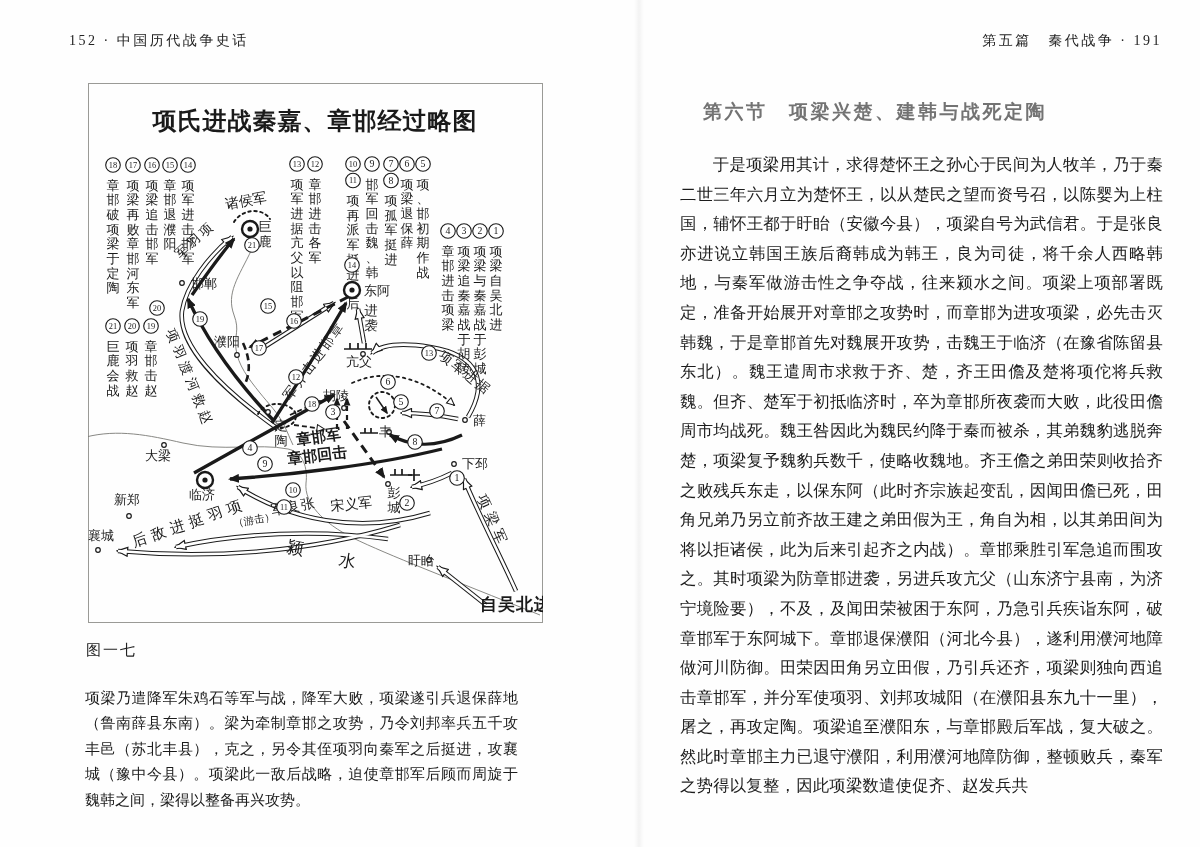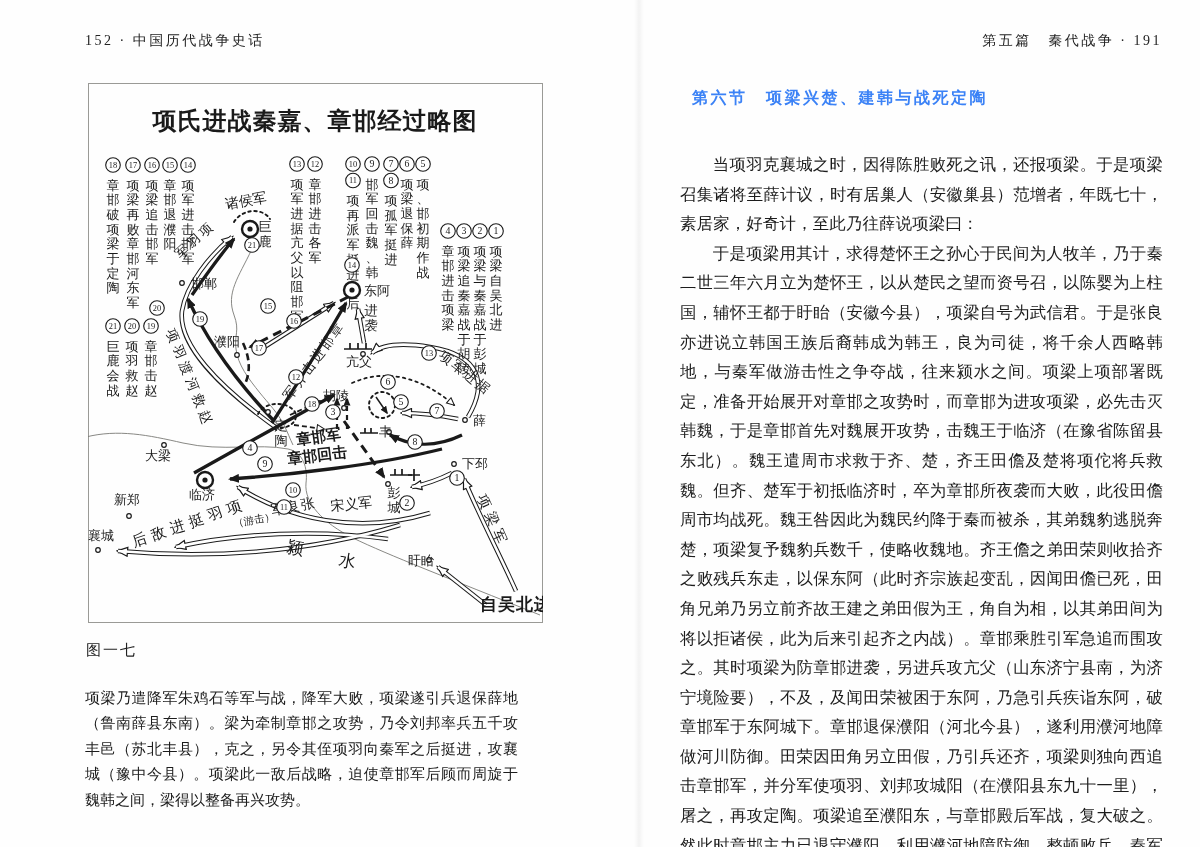--- a/index.html
+++ b/index.html
@@ -1,28 +1,28 @@
 <!DOCTYPE html>
 <html><head>
 <meta charset="utf-8">
 <style>
   html,body{margin:0;padding:0;background:#ffffff;}
   .spread{position:relative;width:1200px;height:847px;background:#fefefee0;overflow:hidden;
           font-family:"Liberation Serif","DejaVu Serif",serif;color:#1c1c1c;}
   .gutter{position:absolute;left:634px;top:0;width:10px;height:100%;
           background:linear-gradient(90deg,rgba(0,0,0,0),rgba(0,0,0,0.045),rgba(0,0,0,0));}
   .running-head{position:absolute;top:32px;font-size:14px;letter-spacing:2.5px;color:#222;}
-  .head-left{left:85px;}
+  .head-left{left:69px;}
   .head-right{right:38px;text-align:right;}
   .map-figure{position:absolute;left:88px;top:83px;width:484px;height:540px;}
   .fig-caption{position:absolute;left:86px;top:641px;font-size:15px;letter-spacing:2px;color:#222;}
   .left-body{position:absolute;left:85px;top:686px;width:433px;margin:0;
              font-size:15px;line-height:25.4px;text-align:justify;color:#1c1c1c;}
-  .section-title{position:absolute;left:688px;top:84px;margin:4px;font-size:16px;font-weight:bold;
-                 letter-spacing:2.5px;color:#3b82f6;}
+  .section-title{position:absolute;left:688px;top:84px;margin:15px;font-size:19px;font-weight:bold;
+                 letter-spacing:2.5px;color:#737373;}
   .right-body{position:absolute;left:680px;top:150px;width:483px;}
   .right-body p{margin:0;text-indent:2em;font-size:16.4px;line-height:29.6px;
                 text-align:justify;letter-spacing:0.2px;color:#1c1c1c;}
   
   svg text{font-family:"Liberation Serif","DejaVu Serif",serif;fill:#1a1a1a;}
   .frame{fill:none;stroke:#9a9a96;stroke-width:1;}
   .river{stroke:#7a7a76;stroke-width:0.9;fill:none;}
   .oa{stroke:#1a1a1a;stroke-width:4.6;fill:none;marker-end:url(#mO);}
   .oa-w{stroke:#fff;stroke-width:2.6;fill:none;}
   .sa{stroke:#1a1a1a;stroke-width:3.3;fill:none;marker-end:url(#mS);}
@@ -393,18 +393,17 @@
     <div class="fig-caption">图一七</div>
     <p class="left-body">项梁乃遣降军朱鸡石等军与战，降军大败，项梁遂引兵退保薛地（鲁南薛县东南）。梁为牵制章邯之攻势，乃令刘邦率兵五千攻丰邑（苏北丰县），克之，另令其侄项羽向秦军之后挺进，攻襄城（豫中今县）。项梁此一敌后战略，迫使章邯军后顾而周旋于魏韩之间，梁得以整备再兴攻势。</p>
   </div>
 
   <div class="gutter"></div>
 
   <div class="page-right">
     <div class="running-head head-right">第五篇　秦代战争 · 191</div>
     <h2 class="section-title">第六节　项梁兴楚、建韩与战死定陶</h2>
     <div class="right-body" id="right-body">
-        <p>当项羽克襄城之时，因得陈胜败死之讯，还报项梁。于是项梁召集诸将至薛计议，时有居巢人（安徽巢县）范增者，年既七十，素居家，好奇计，至此乃往薛说项梁曰：</p>
         <p>于是项梁用其计，求得楚怀王之孙心于民间为人牧羊，乃于秦二世三年六月立为楚怀王，以从楚民之望而资号召，以陈婴为上柱国，辅怀王都于盱眙（安徽今县），项梁自号为武信君。于是张良亦进说立韩国王族后裔韩成为韩王，良为司徒，将千余人西略韩地，与秦军做游击性之争夺战，往来颍水之间。项梁上项部署既定，准备开始展开对章邯之攻势时，而章邯为进攻项梁，必先击灭韩魏，于是章邯首先对魏展开攻势，击魏王于临济（在豫省陈留县东北）。魏王遣周市求救于齐、楚，齐王田儋及楚将项佗将兵救魏。但齐、楚军于初抵临济时，卒为章邯所夜袭而大败，此役田儋周市均战死。魏王咎因此为魏民约降于秦而被杀，其弟魏豹逃脱奔楚，项梁复予魏豹兵数千，使略收魏地。齐王儋之弟田荣则收拾齐之败残兵东走，以保东阿（此时齐宗族起变乱，因闻田儋已死，田角兄弟乃另立前齐故王建之弟田假为王，角自为相，以其弟田间为将以拒诸侯，此为后来引起齐之内战）。章邯乘胜引军急追而围攻之。其时项梁为防章邯进袭，另进兵攻亢父（山东济宁县南，为济宁境险要），不及，及闻田荣被困于东阿，乃急引兵疾诣东阿，破章邯军于东阿城下。章邯退保濮阳（河北今县），遂利用濮河地障做河川防御。田荣因田角另立田假，乃引兵还齐，项梁则独向西追击章邯军，并分军使项羽、刘邦攻城阳（在濮阳县东九十一里），屠之，再攻定陶。项梁追至濮阳东，与章邯殿后军战，复大破之。然此时章邯主力已退守濮阳，利用濮河地障防御，整顿败兵，秦军之势得以复整，因此项梁数遣使促齐、赵发兵共</p>
       </div>
   </div>
 
 </div>
 
 </body></html>

